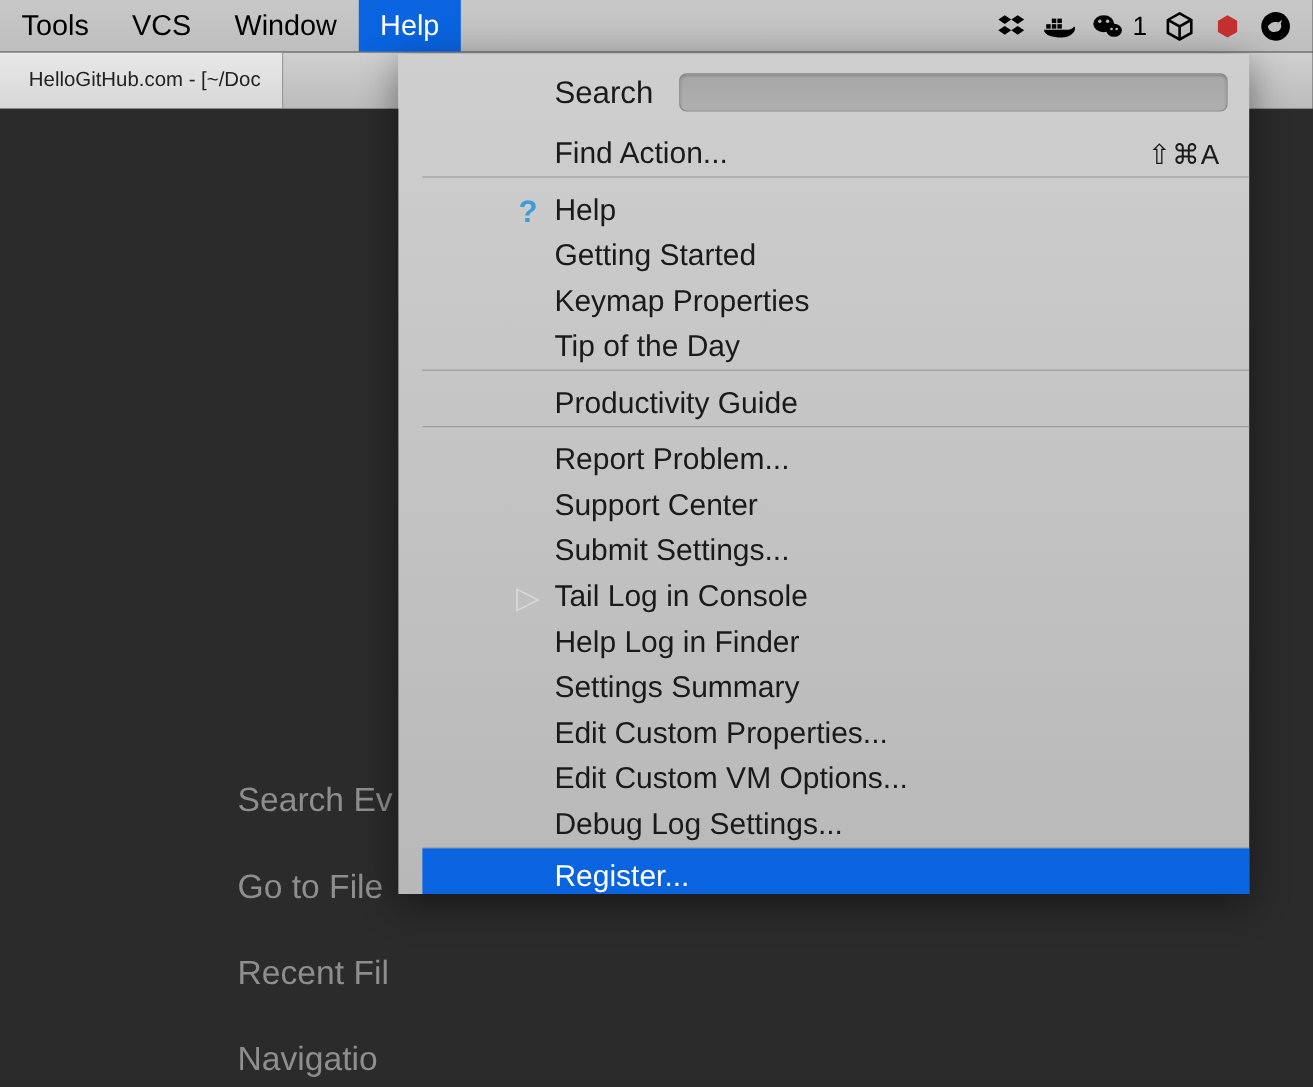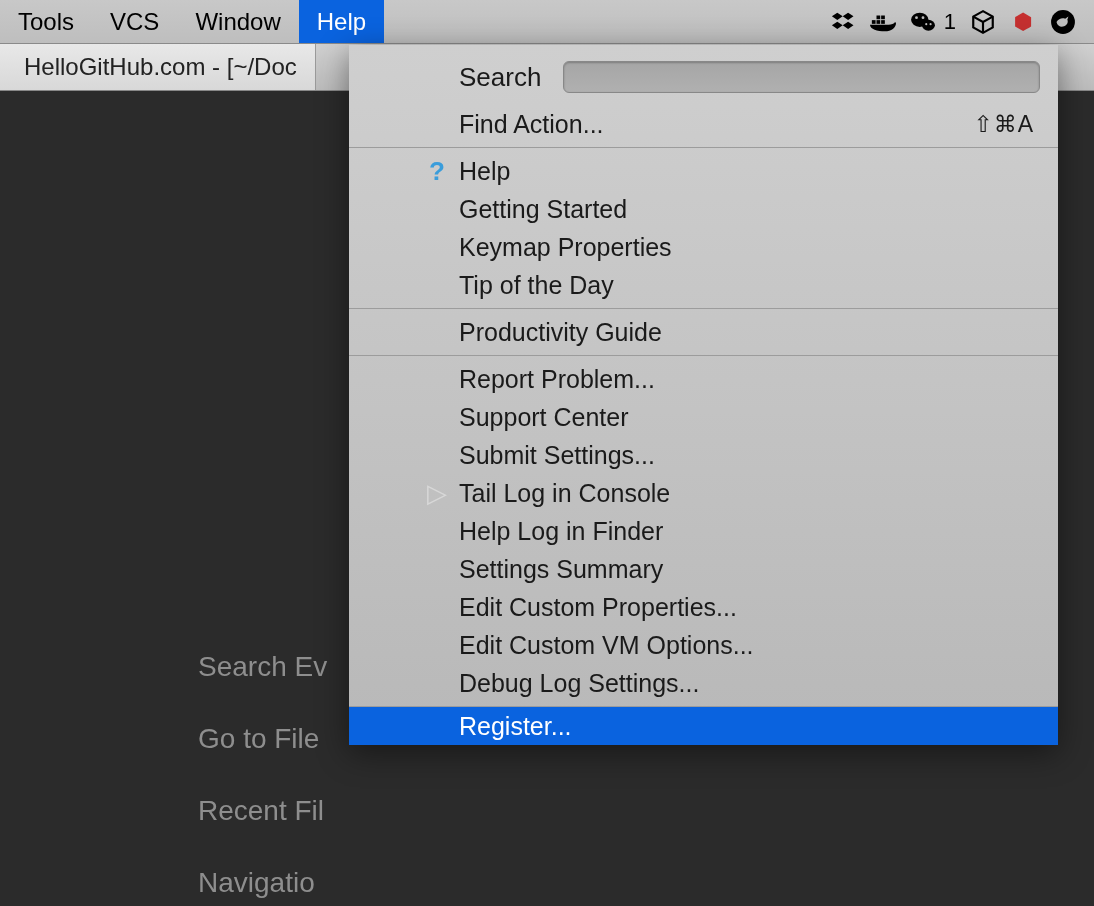--- a/index.html
+++ b/index.html
@@ -48,54 +48,55 @@
       border-bottom: 1px solid #888;
       display: flex;
       align-items: stretch;
     }
     .tab {
       background: linear-gradient(#e8e8e8, #d8d8d8);
       border-right: 1px solid #9a9a9a;
       padding: 0 18px 0 24px;
       display: flex;
       align-items: center;
-      font-size: 24px;
+      font-size: 17px;
       color: #222;
       max-width: 320px;
       overflow: hidden;
       white-space: nowrap;
     }
     .editor-area {
       position: relative;
       background: #2b2b2b;
       height: calc(100% - 91px);
       color: #8e8e8e;
       font-size: 28px;
     }
     .hint-list {
       position: absolute;
       left: 198px;
       top: 560px;
     }
     .hint-row { margin-bottom: 40px; }
     .dropdown {
       position: absolute;
-      left: 349px;
+      left: 332px;
       top: 45px;
       width: 709px;
       background: linear-gradient(#cfcfcf, #b8b8b8);
       box-shadow: 0 8px 30px rgba(0,0,0,0.45);
       font-size: 25px;
       color: #1a1a1a;
+      padding-left: 20px;
     }
     .dd-section { border-bottom: 1px solid #9c9c9c; padding: 4px 0; }
     .dd-section:last-child { border-bottom: none; }
     .dd-row {
       display: flex;
-      align-items: center;
+      align-items: flex-end;
       height: 38px;
       padding-left: 110px;
       padding-right: 24px;
       cursor: default;
       position: relative;
     }
     .dd-row.selected {
       background: #0a63df;
       color: #fff;
     }

